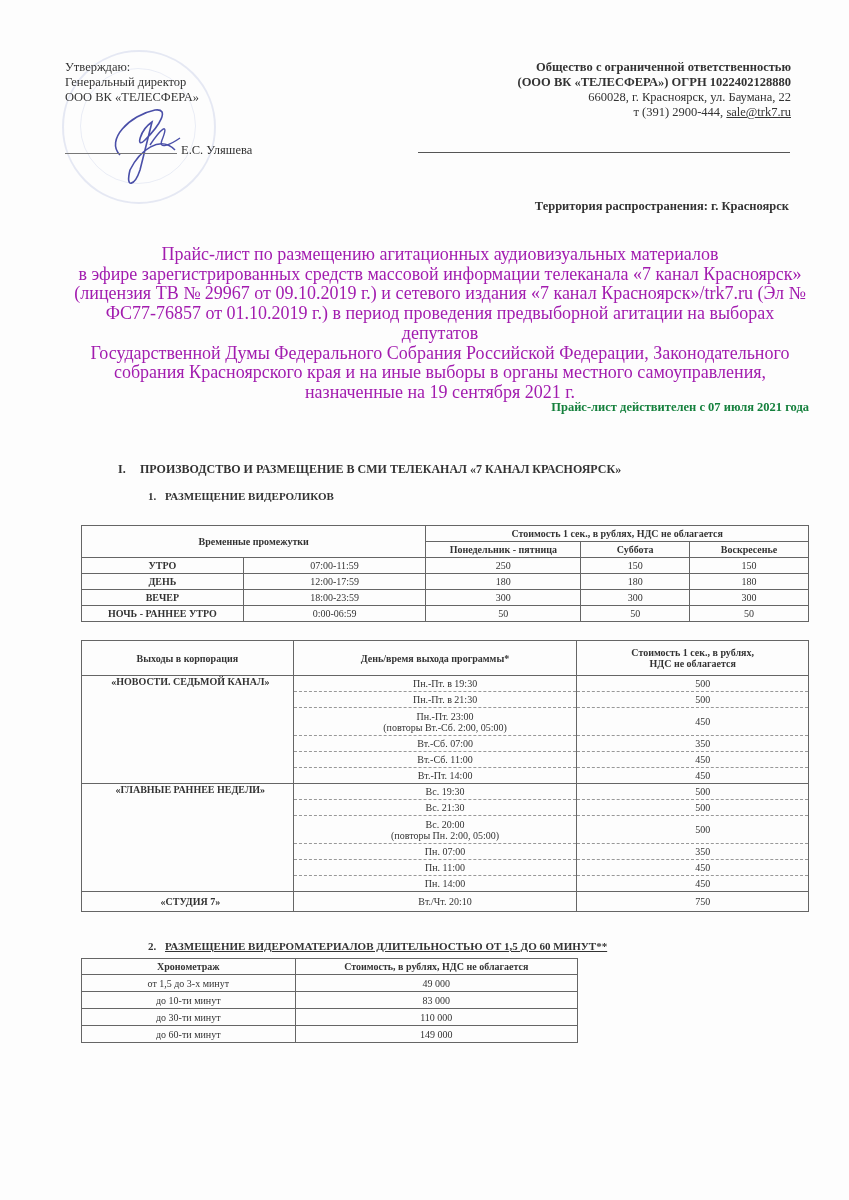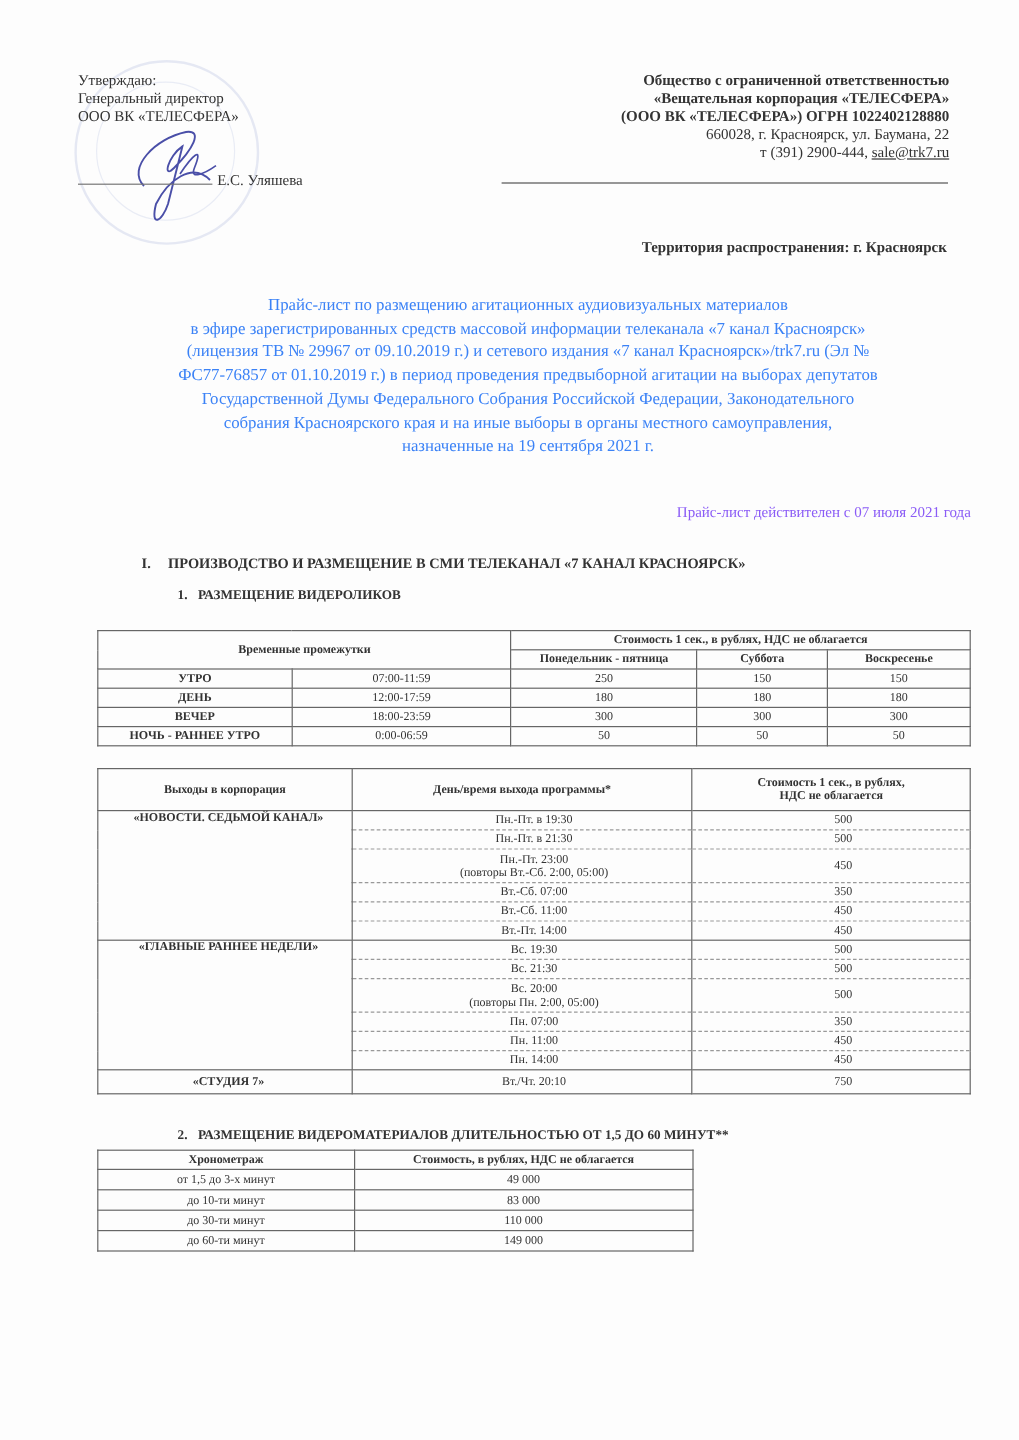--- a/index.html
+++ b/index.html
@@ -12,27 +12,27 @@
   .stamp { left:62px; top:50px; width:150px; height:150px; border-radius:50%;
            border:2px solid rgba(120,140,200,0.18); }
   .stamp2 { left:80px; top:68px; width:114px; height:114px; border-radius:50%;
             border:1px solid rgba(120,140,200,0.15); }
   .signature { left:100px; top:100px; }
   .company { right:58px; top:60px; text-align:right; font-size:12.5px; line-height:15px; color:#333; }
   .company .b { font-weight:bold; }
   .company a { color:#333; text-decoration:underline; }
   .hr { left:418px; top:152px; width:372px; border-top:1px solid #555; }
   .territory { right:60px; top:199px; font-size:12.5px; font-weight:bold; color:#333; }
-  .title { left:70px; top:245px; width:740px; text-align:center; font-size:14px; line-height:19.7px; color:#3b82f6; }
-  .valid { right:40px; top:420px; font-size:12.5px; font-weight:normal; color:#8b5cf6; }
+  .title { left:70px; top:245px; width:740px; text-align:center; font-size:18px; line-height:19.7px; color:#a21caf; }
+  .valid { right:40px; top:400px; font-size:12.5px; font-weight:bold; color:#15803d; }
   .sec1 { left:118px; top:462px; font-size:12px; font-weight:bold; color:#333; }
   .sec1 .num { display:inline-block; width:22px; }
   .sub { left:148px; top:490px; font-size:11px; font-weight:bold; color:#333; }
   .sub .num { display:inline-block; width:17px; }
-  .sub2 { left:148px; top:940px; font-size:11px; font-weight:bold; color:#333; }
+  .sub2 { left:148px; top:940px; font-size:11px; font-weight:bold; color:#333;text-decoration:underline; }
   .sub2 .num { display:inline-block; width:17px; }
   table { border-collapse:collapse; font-size:10px; color:#333; }
   td { border:1px solid #666; padding:0; text-align:center; height:15px; }
   th { border:1px solid #666; font-weight:bold; padding:0; height:15px; text-align:center; }
   .t1 { left:81px; top:525px; width:728px; }
   .t1 td.lab { font-weight:bold; }
   .t2 { left:81px; top:640px; width:728px; }
   .t2 td { border-top:1px dashed #999; border-bottom:1px dashed #999; height:15px;padding-left:20px; }
   .t2 tr.first td { border-top:1px solid #666; }
   .t2 tr.last td { border-bottom:1px solid #666; }
@@ -53,21 +53,20 @@
 </div>
 <svg class="abs signature" width="90" height="95" viewBox="0 0 90 95">
   <path d="M20 55 C 5 40, 30 15, 55 10 C 70 8, 60 25, 45 40 C 35 50, 40 30, 52 22 L 40 70 C 35 85, 25 90, 30 70 C 40 50, 60 35, 75 50" fill="none" stroke="#4a4fa8" stroke-width="1.6"></path>
   <path d="M50 45 C 60 30, 70 20, 62 40 C 58 50, 70 45, 80 38" fill="none" stroke="#4a4fa8" stroke-width="1.4"></path>
 </svg>
 <div class="abs sig-line"></div>
 <div class="abs sig-name">Е.С. Уляшева</div>
 
 <div class="abs company">
   <div class="b">Общество с ограниченной ответственностью</div>
-  <div class="b">«Вещательная корпорация  «ТЕЛЕСФЕРА»</div>
   <div class="b">(ООО ВК «ТЕЛЕСФЕРА») ОГРН 1022402128880</div>
   <div>660028, г. Красноярск, ул. Баумана, 22</div>
   <div><span>т (391) 2900-444, </span><a>sale@trk7.ru</a></div>
 </div>
 <div class="abs hr"></div>
 <div class="abs territory">Территория распространения: г. Красноярск</div>
 
 <div class="abs title">
   <div>Прайс-лист по размещению агитационных аудиовизуальных материалов</div>
   <div>в эфире зарегистрированных средств массовой информации телеканала «7 канал Красноярск»</div>

